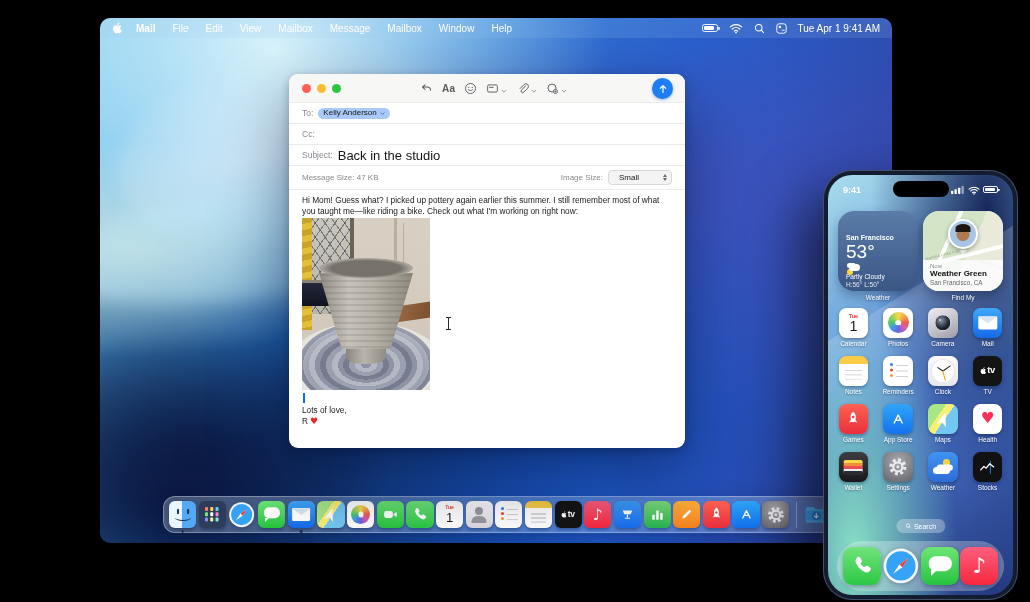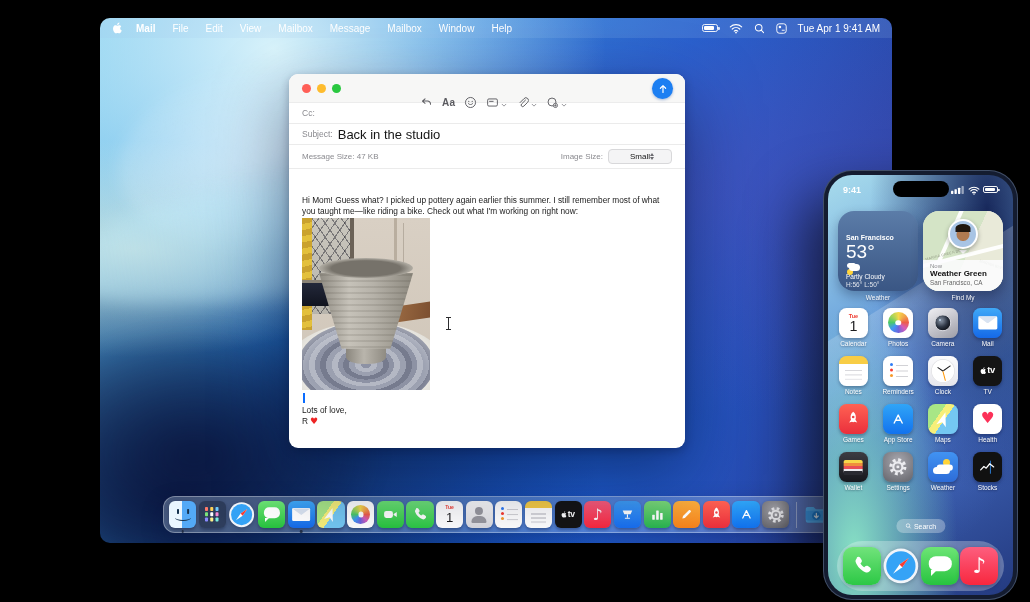--- a/index.html
+++ b/index.html
@@ -35,36 +35,36 @@
   .battery::before{content:'';position:absolute;left:1px;top:1px;bottom:1px;width:10px;background:#fff;border-radius:1px;}
   .battery::after{content:'';position:absolute;right:-3px;top:2px;width:2px;height:3px;background:rgba(255,255,255,.8);border-radius:0 1px 1px 0;}
   .mb-clock{font-size:10px;white-space:nowrap;}
 
   
   .mailwin{position:absolute;left:189px;top:56px;width:396px;height:374px;background:#fff;border-radius:9px;
     box-shadow:0 28px 70px rgba(0,10,40,.5),0 3px 10px rgba(0,10,40,.28);}
   .titlebar{height:29px;background:#f7f7f6;border-radius:9px 9px 0 0;display:flex;align-items:center;padding:0 13px;position:relative;border-bottom:1px solid #ececec;}
   .tl{width:9px;height:9px;border-radius:50%;margin-right:6px;}
   .tl.red{background:#ff5f57;}.tl.yel{background:#febc2e;}.tl.grn{background:#2ac840;}
-  .tb-icons{position:absolute;left:131px;top:14px;height:29px;display:flex;align-items:center;gap:9px;color:#5b5b60;}
+  .tb-icons{position:absolute;left:131px;top:0;height:29px;display:flex;align-items:center;gap:9px;color:#5b5b60;}
   .tbtn{display:flex;align-items:center;justify-content:center;color:#5b5b60;}
   .tbtn svg{width:13px;height:13px;}
   .tbtn-aa{font-size:10px;font-weight:600;color:#5b5b60;letter-spacing:.2px;}
   .tbtn-group{display:flex;align-items:center;gap:2px;}
   .chev svg{width:6px;height:6px;color:#85858a;}
   .send{position:absolute;right:12px;top:4px;width:21px;height:21px;border-radius:50%;background:#1d7ff2;display:flex;align-items:center;justify-content:center;box-shadow:0 1px 3px rgba(0,60,160,.35);}
   .send svg{width:12px;height:12px;}
 
   .fieldrow{display:flex;align-items:center;height:21px;padding:0 13px;border-bottom:1px solid #ebebeb;font-size:8.5px;color:#8a8a8f;}
   .to-pill{background:#a9c9f8;color:#151515;border-radius:7px;padding:1.5px 5px;font-size:8px;margin-left:5px;display:flex;align-items:center;gap:3px;line-height:1;}
   .to-pill svg{width:5px;height:5px;color:#3f67b0;}
   .field-value{color:#151515;margin-left:5px;font-size:13px;}
   .sizerow{height:24px;display:flex;align-items:center;padding:0 13px;border-bottom:1px solid #ebebeb;font-size:8px;color:#8a8a8f;}
   .imgsize{margin-left:auto;display:flex;align-items:center;gap:5px;}
-  .dropdown{background:#f4f4f5;border:1px solid #d8d8da;border-radius:4px;height:15px;width:64px;display:flex;align-items:center;padding:0 4px 0 8px;color:#151515;justify-content:center;font-size:8px;}
+  .dropdown{background:#f4f4f5;border:1px solid #d8d8da;border-radius:4px;height:15px;width:64px;display:flex;align-items:center;padding:0 4px 0 8px;color:#151515;justify-content:flex-end;font-size:8px;gap:24px;}
   .dd-ch{display:flex;flex-direction:column;gap:1.5px;}
   .dd-ch i{display:block;width:0;height:0;border-left:2.6px solid transparent;border-right:2.6px solid transparent;}
   .dd-ch .up{border-bottom:3.2px solid #6a6a6f;}
   .dd-ch .dn{border-top:3.2px solid #6a6a6f;}
 
   .msg-paragraph{position:absolute;left:13px;top:121px;width:372px;font-size:8.3px;line-height:10.5px;color:#1a1a1a;}
   .photo{position:absolute;left:13px;top:144px;width:128px;height:172px;overflow:hidden;background:linear-gradient(180deg,#d9d0c4,#cfc5b8);}
   .ph-stained{position:absolute;left:0;top:0;width:10px;height:112px;background:repeating-linear-gradient(168deg,#caa22e 0 6px,#e3c03c 6px 12px);}
   .ph-window{position:absolute;left:8px;top:0;width:44px;height:96px;border-right:4px solid #6b6257;
     background:repeating-linear-gradient(55deg, rgba(45,45,55,.5) 0 1px, rgba(0,0,0,0) 1px 8px),
@@ -484,20 +484,29 @@
         </span>
       </span>
       <span class="send">
           <svg viewBox="0 0 16 16">
             <path d="M8 12.5v-9M4.5 7L8 3.5 11.5 7" fill="none" stroke="#fff" stroke-width="1.6" stroke-linecap="round" stroke-linejoin="round"></path>
           </svg>
         </span>
     </div>
 
     <div class="fieldrow">
+      <span>To:</span>
+      <span class="to-pill">
+        <span>Kelly Anderson</span>
+        <svg viewBox="0 0 8 8">
+            <path d="M1.5 3l2.5 2.5L6.5 3" fill="none" stroke="currentColor" stroke-width="1.4" stroke-linecap="round" stroke-linejoin="round"></path>
+          </svg>
+      </span>
+    </div>
+    <div class="fieldrow">
       <span>Cc:</span>
     </div>
     <div class="fieldrow">
       <span>Subject:</span>
       <span class="field-value">Back in the studio</span>
     </div>
     <div class="sizerow">
       <span>Message Size: 47 KB</span>
       <span class="imgsize">
         <span>Image Size:</span>

